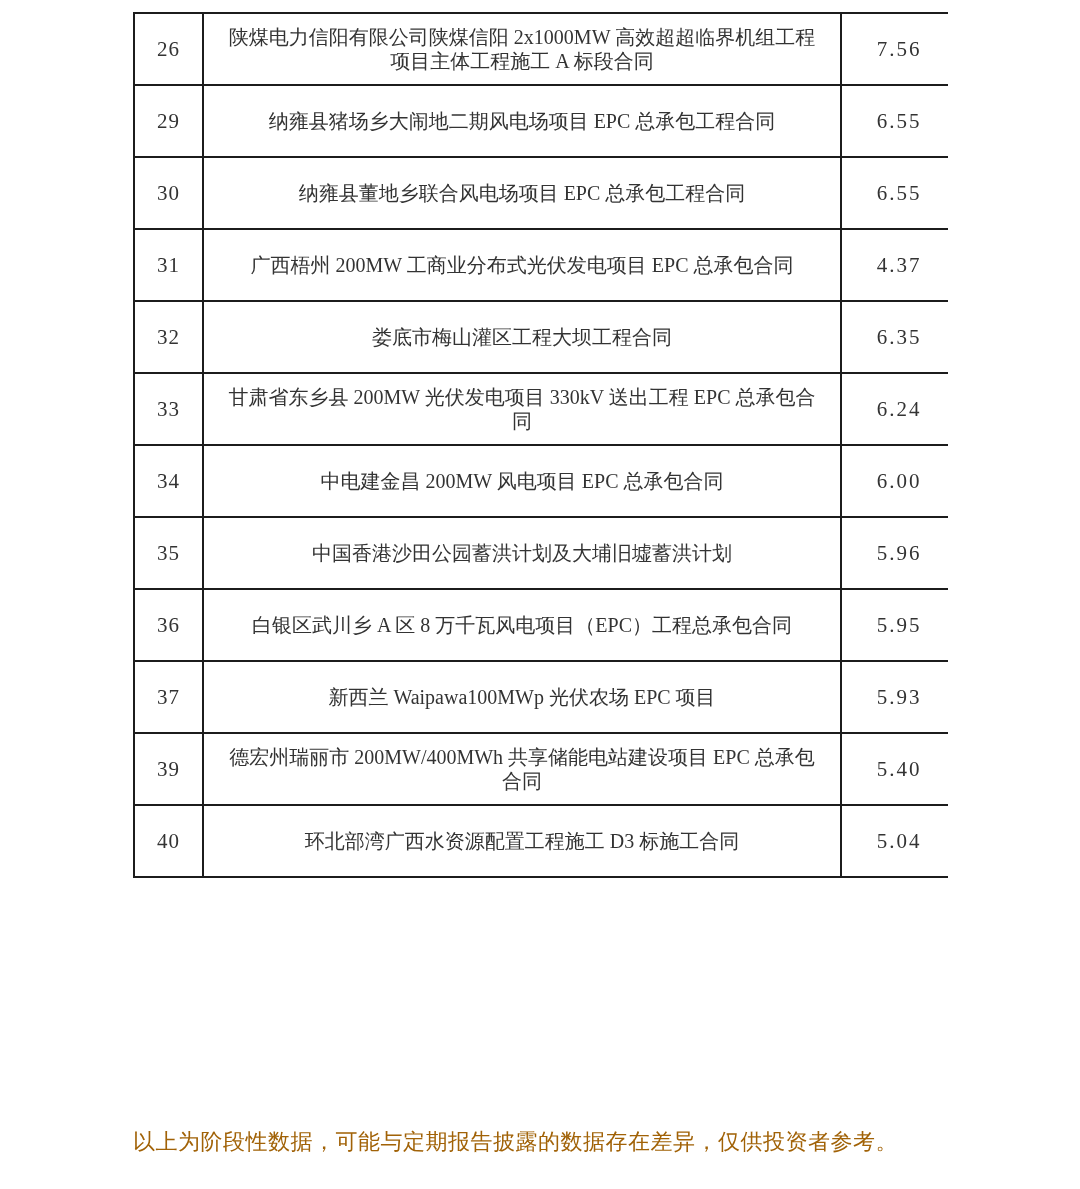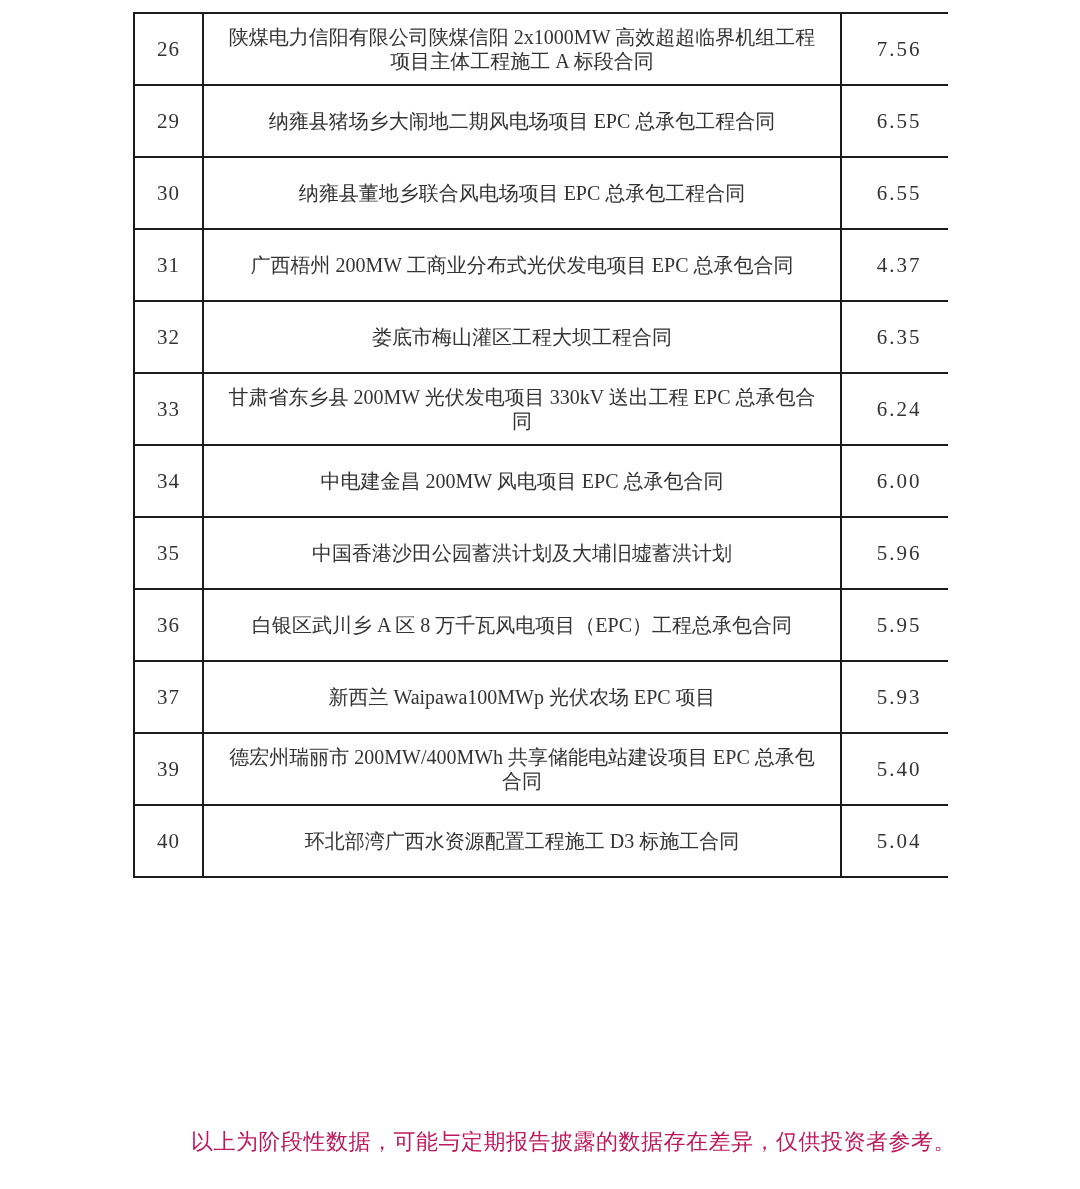--- a/index.html
+++ b/index.html
@@ -45,25 +45,25 @@
   }
   td.cell-amount {
     font-size: 21px;
     letter-spacing: 2px;
   }
   .footer-note {
     position: absolute;
     left: 133px;
     top: 1127px;
     width: 823px;
-    text-align: right;
+    text-align: left;
     font-family: "Liberation Sans", "DejaVu Sans", sans-serif;
     font-size: 22px;
     letter-spacing: 0.5px;
-    color: #be185d;
+    color: #a16207;
   }
 </style>
 </head>
 <body>
 
 <div class="page">
 
   <table class="contract-table">
     <colgroup>
       <col class="col-no">

